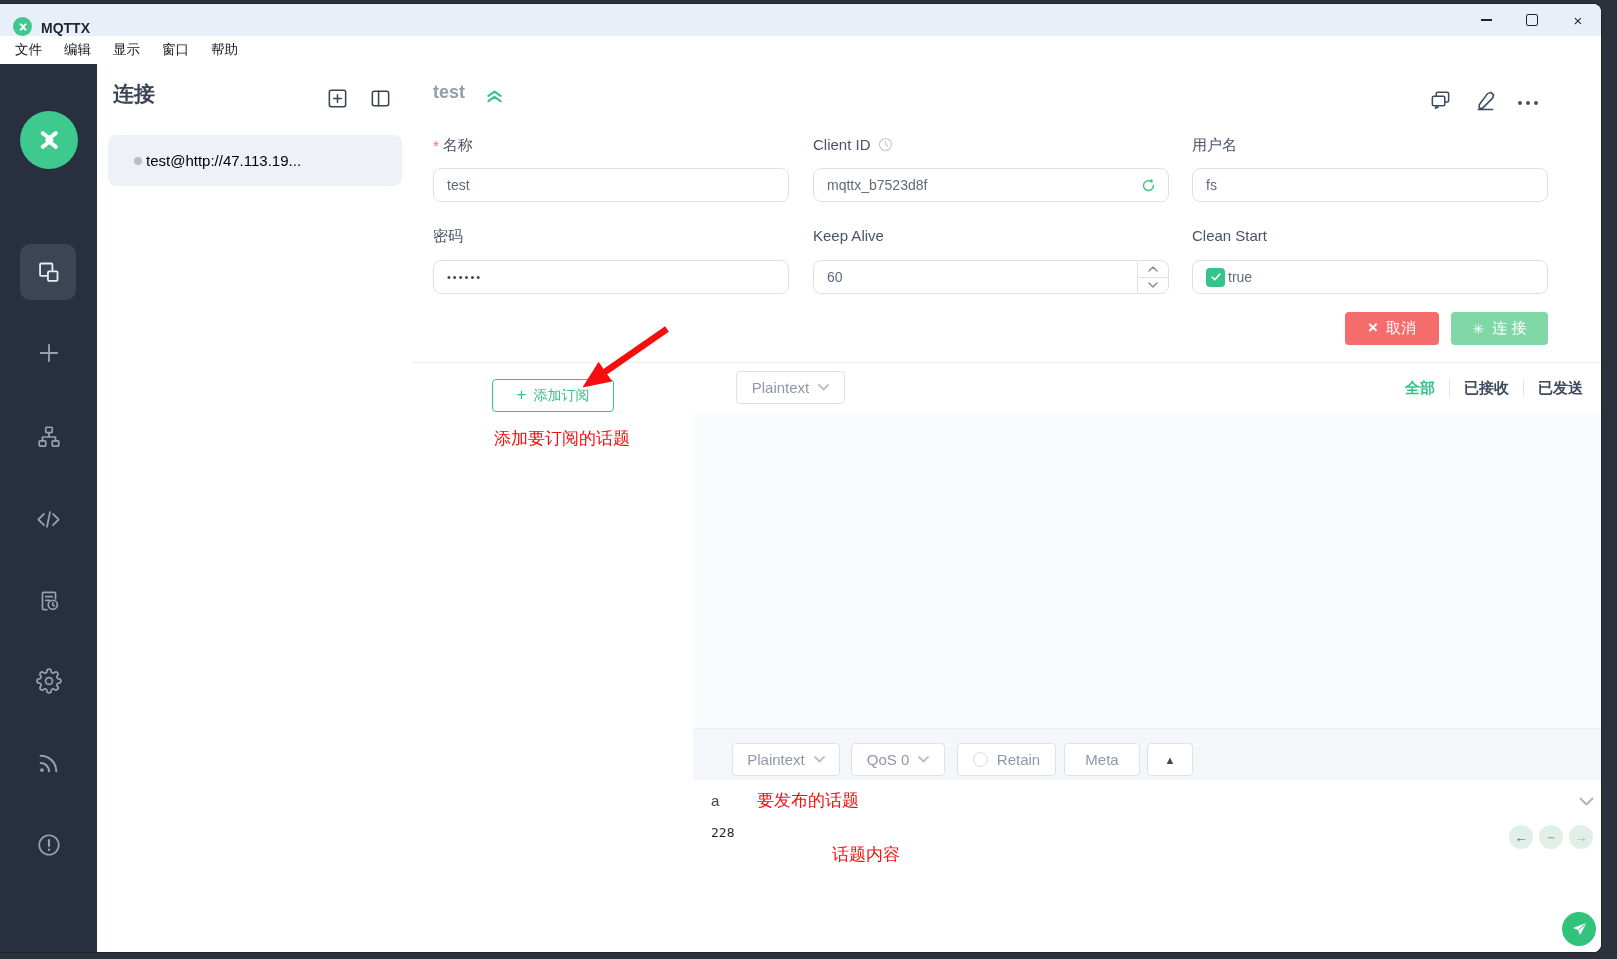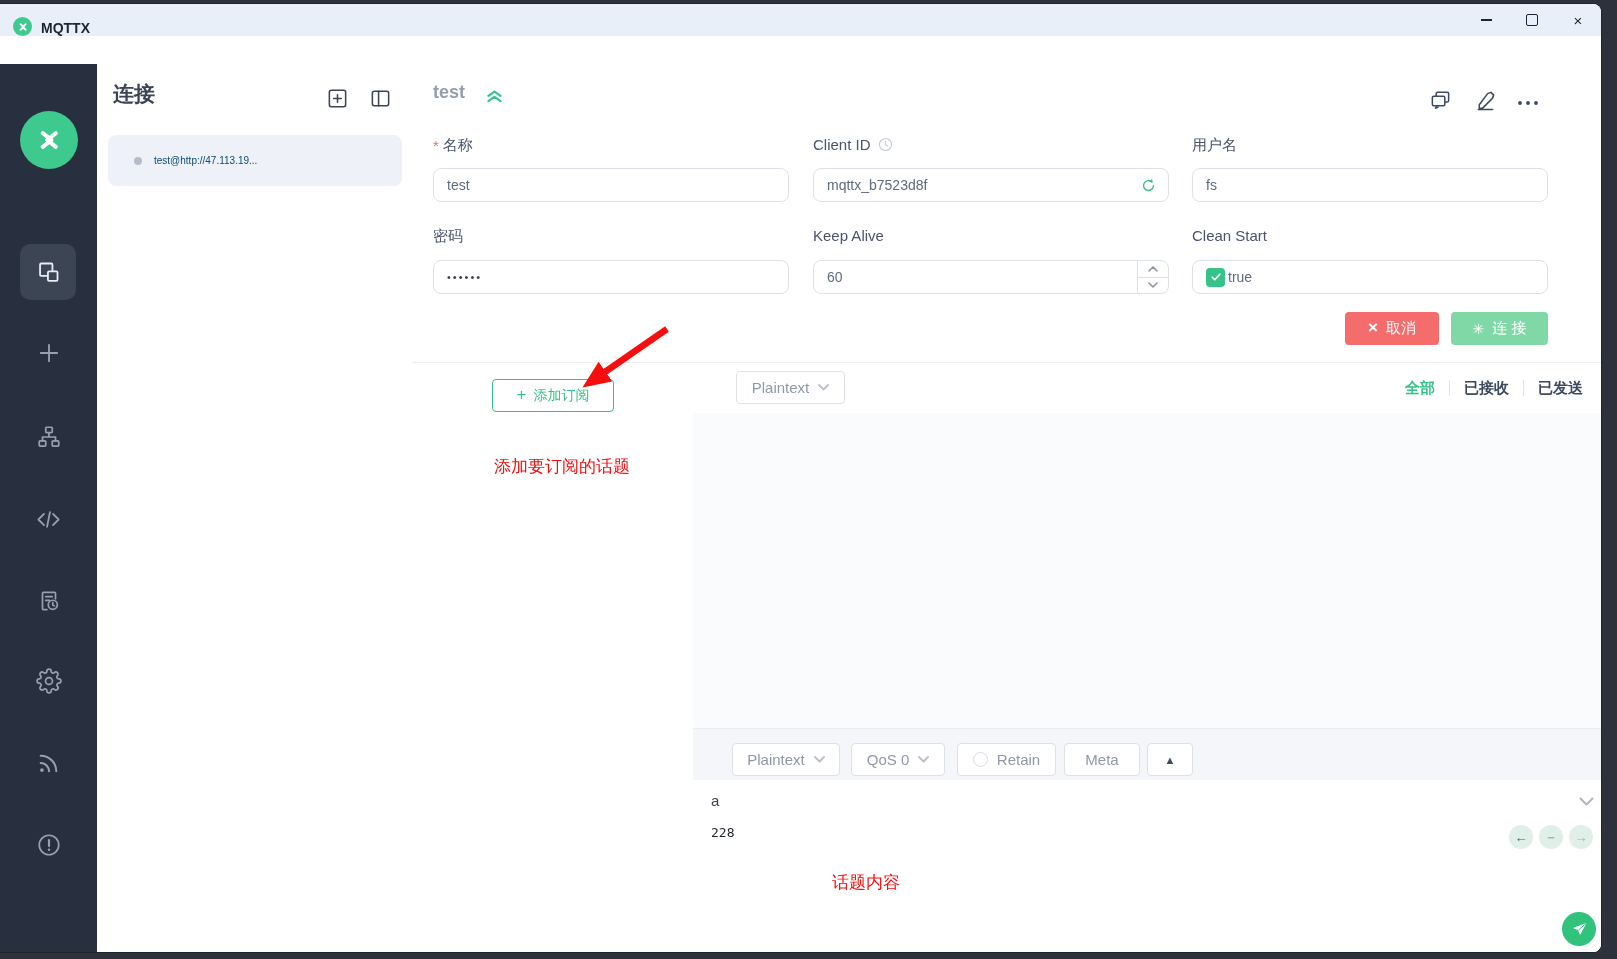--- a/index.html
+++ b/index.html
@@ -27,21 +27,21 @@
   .side{position:absolute;left:0;top:0;width:97px;bottom:0;background:#283040;}
   .slogo{position:absolute;left:20px;top:47px;width:58px;height:58px;border-radius:50%;background:#3ec98f;display:flex;align-items:center;justify-content:center;cursor:pointer;}
   .sactive{position:absolute;left:20px;top:180px;width:56px;height:56px;border-radius:10px;background:#3c4554;display:flex;align-items:center;justify-content:center;color:#e9edf4;cursor:pointer;}
   .sicon{position:absolute;left:0;width:97px;height:40px;display:flex;align-items:center;justify-content:center;color:#97a0ad;cursor:pointer;}
   
   .connpanel{position:absolute;left:97px;top:0;width:316px;bottom:0;background:#fff;border-right:1px solid #e9ecf1;}
   .cp-title{position:absolute;left:16px;top:16px;font-size:21px;font-weight:700;color:#3b4354;}
   .cp-ic{position:absolute;top:23px;color:#3a4254;cursor:pointer;}
   .conn-item{position:absolute;left:11px;top:71px;width:294px;height:51px;background:#eef2f8;border-radius:8px;display:flex;align-items:center;cursor:pointer;}
   .conn-dot{width:8px;height:8px;border-radius:50%;background:#b6bcc8;margin-left:26px;flex:0 0 auto;}
-  .conn-label{margin-left:12px;font-size:10px;color:#0c4a6e;white-space:nowrap;}
+  .conn-label{margin-left:4px;font-size:15px;color:#000000;white-space:nowrap;}
   
   .main{position:absolute;left:413px;top:0;right:0;bottom:0;background:#fff;}
   .conn-title{position:absolute;left:20px;top:18px;font-size:18px;font-weight:700;color:#949daf;}
   .collapse{position:absolute;left:71px;top:21px;color:#34c388;cursor:pointer;}
   .hd-ic{position:absolute;top:25px;color:#3e4a61;cursor:pointer;}
   .flabel{position:absolute;font-size:15px;color:#49536a;display:flex;align-items:center;gap:6px;}
   .req{color:#f46a6a;margin-right:-2px;}
   .finput{position:absolute;width:356px;height:34px;border:1px solid #dce0e8;border-radius:8px;background:#fff;
     font-size:14px;color:#5f6a7d;display:flex;align-items:center;padding:0 0 0 13px;box-sizing:border-box;cursor:text;}
   .pwd{letter-spacing:2px;font-size:11px;color:#3a3f4a;}
@@ -52,21 +52,21 @@
   .cbox{width:19px;height:19px;border-radius:4px;background:#34c388;display:flex;align-items:center;justify-content:center;flex:0 0 auto;cursor:pointer;}
   .cs-val{margin-left:3px;}
   .btn{position:absolute;top:248px;height:33px;border-radius:4px;color:#fff;font-size:15px;display:flex;align-items:center;justify-content:center;gap:8px;cursor:pointer;}
   .btn-cancel{left:932px;width:94px;background:#f56c6c;}
   .btn-connect{left:1038px;width:97px;background:#7fd8a6;}
   .hline{position:absolute;left:0;right:0;top:298px;height:1px;background:#e9ecf1;}
   
   .subcol{position:absolute;left:0;top:299px;width:280px;bottom:0;border-right:1px solid #e9ecf1;background:#fff;}
   .addsub{position:absolute;left:79px;top:16px;width:120px;height:31px;border:1px solid #34c388;border-radius:4px;
     color:#34c388;font-size:14px;display:flex;align-items:center;justify-content:center;gap:7px;cursor:pointer;background:#fff;}
-  .ann{color:#f60d0d;font-size:17px;position:absolute;white-space:nowrap;margin-top:28px;}
+  .ann{color:#f60d0d;font-size:17px;position:absolute;white-space:nowrap;}
   .arrow-svg{position:absolute;left:142px;top:-42px;pointer-events:none;}
   
   .msgs{position:absolute;left:280px;top:299px;right:0;bottom:0;}
   .msg-toolbar{position:absolute;left:0;right:0;top:0;height:50px;border-bottom:1px solid #e9ecf1;background:#fff;}
   .select{border:1px solid #dde1e8;border-radius:4px;background:#fff;color:#8f97a8;font-size:15px;
     display:flex;align-items:center;justify-content:center;gap:9px;cursor:pointer;box-sizing:border-box;}
   .fmt-top{position:absolute;left:43px;top:8px;width:109px;height:33px;}
   .tabs{position:absolute;right:4px;top:0;height:50px;display:flex;align-items:center;font-weight:bold;}
   .tab{font-size:15px;color:#3d495c;padding:0 14px;cursor:pointer;white-space:nowrap;}
   .tab.active{color:#34c388;}
@@ -103,20 +103,27 @@
       <span class="wc">
           <span class="minbar"></span>
         </span>
       <span class="wc">
           <span class="maxbox"></span>
         </span>
       <span class="wc">×</span>
     </div>
   </div>
 
+  <div class="menubar">
+    <span class="mitem">文件</span>
+    <span class="mitem">编辑</span>
+    <span class="mitem">显示</span>
+    <span class="mitem">窗口</span>
+    <span class="mitem">帮助</span>
+  </div>
 
   <div class="app">
 
     <div class="side">
       <div class="slogo">
         <svg width="30" height="30" viewBox="0 0 24 24">
             <path class="ic" style="stroke:#fff;stroke-width:3.2" d="M7 6.5l7 5.5-7 5.5"></path>
             <path class="ic" style="stroke:#fff;stroke-width:3.2" d="M17.5 6.5l-7 5.5 7 5.5"></path>
           </svg>
       </div>

